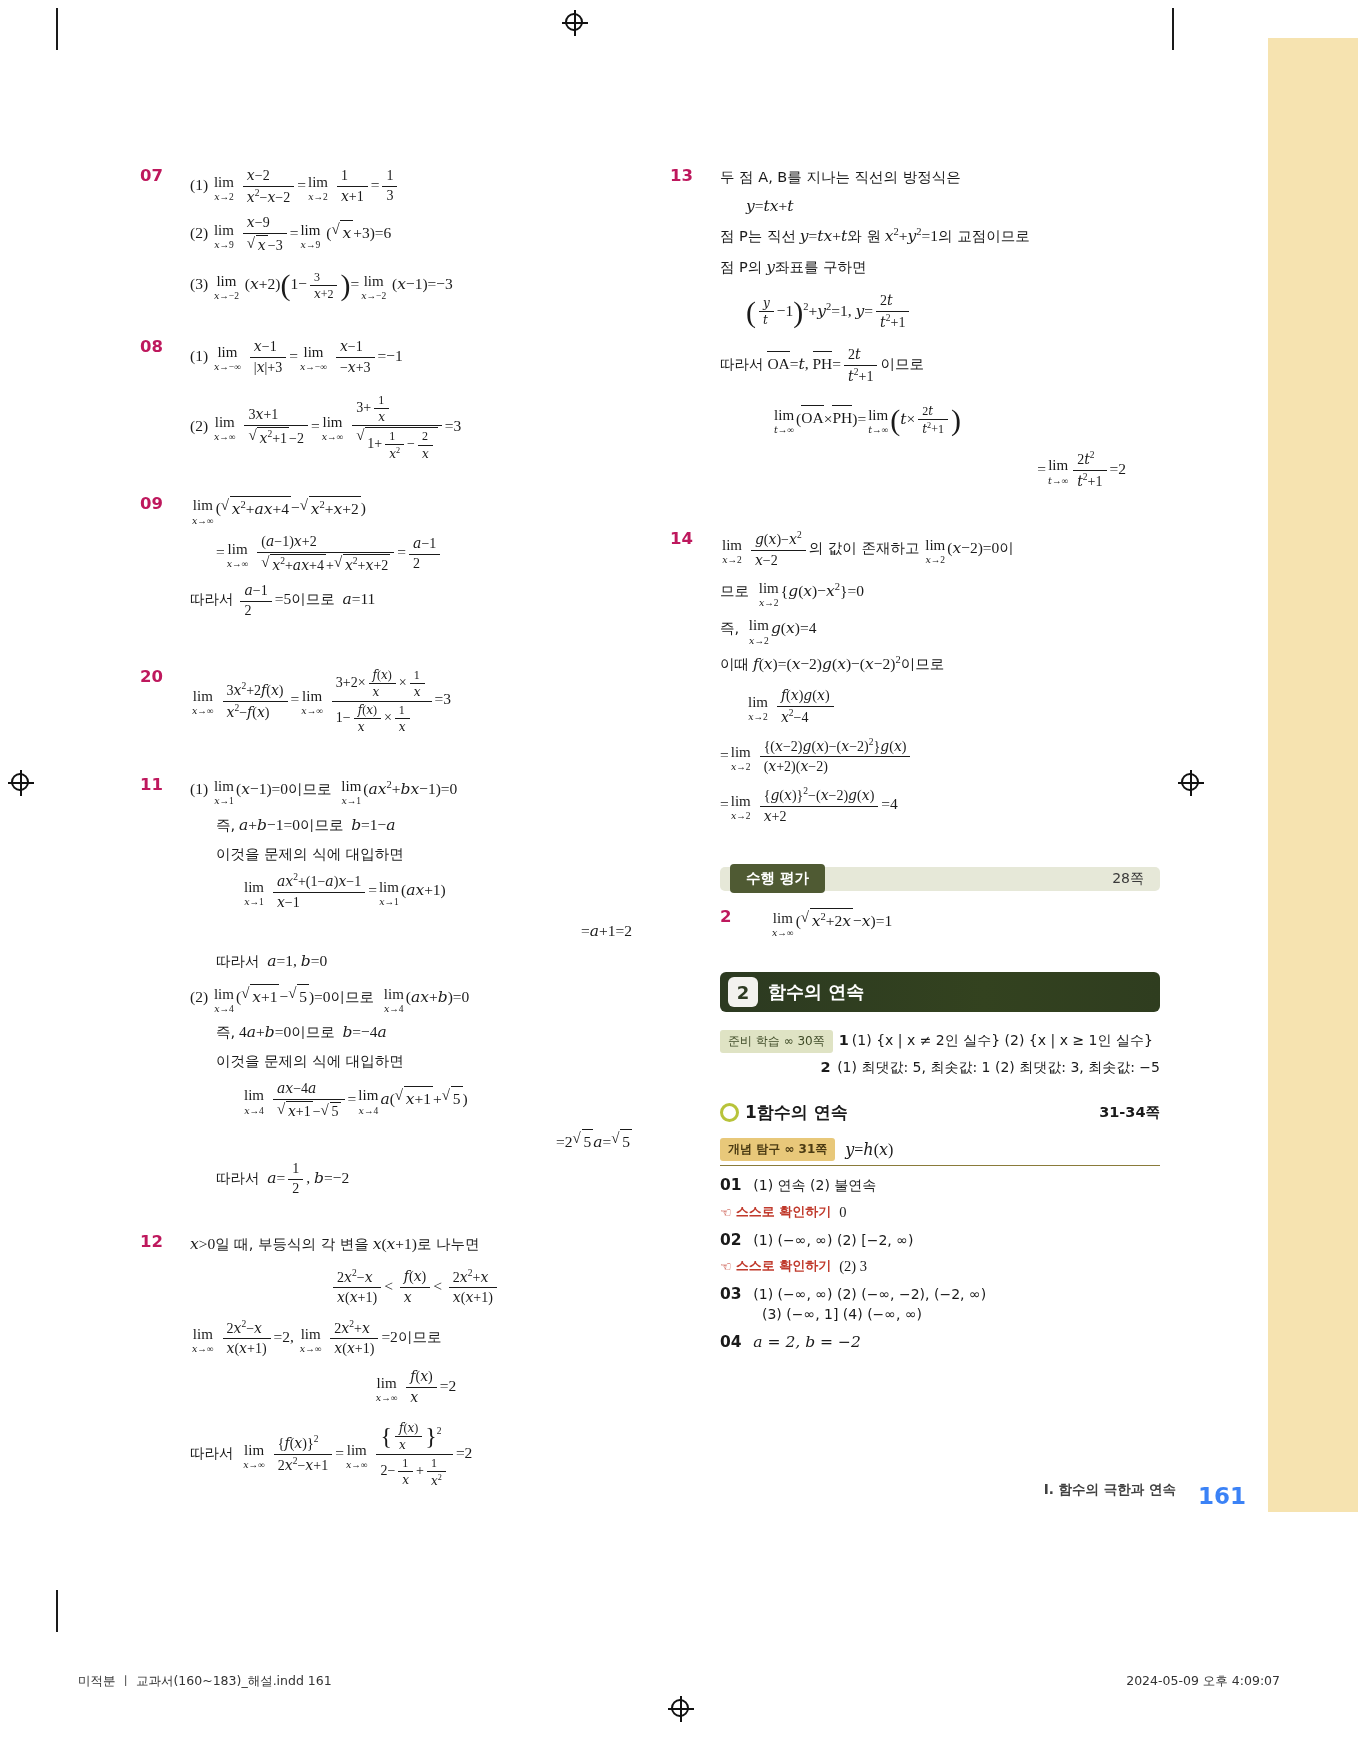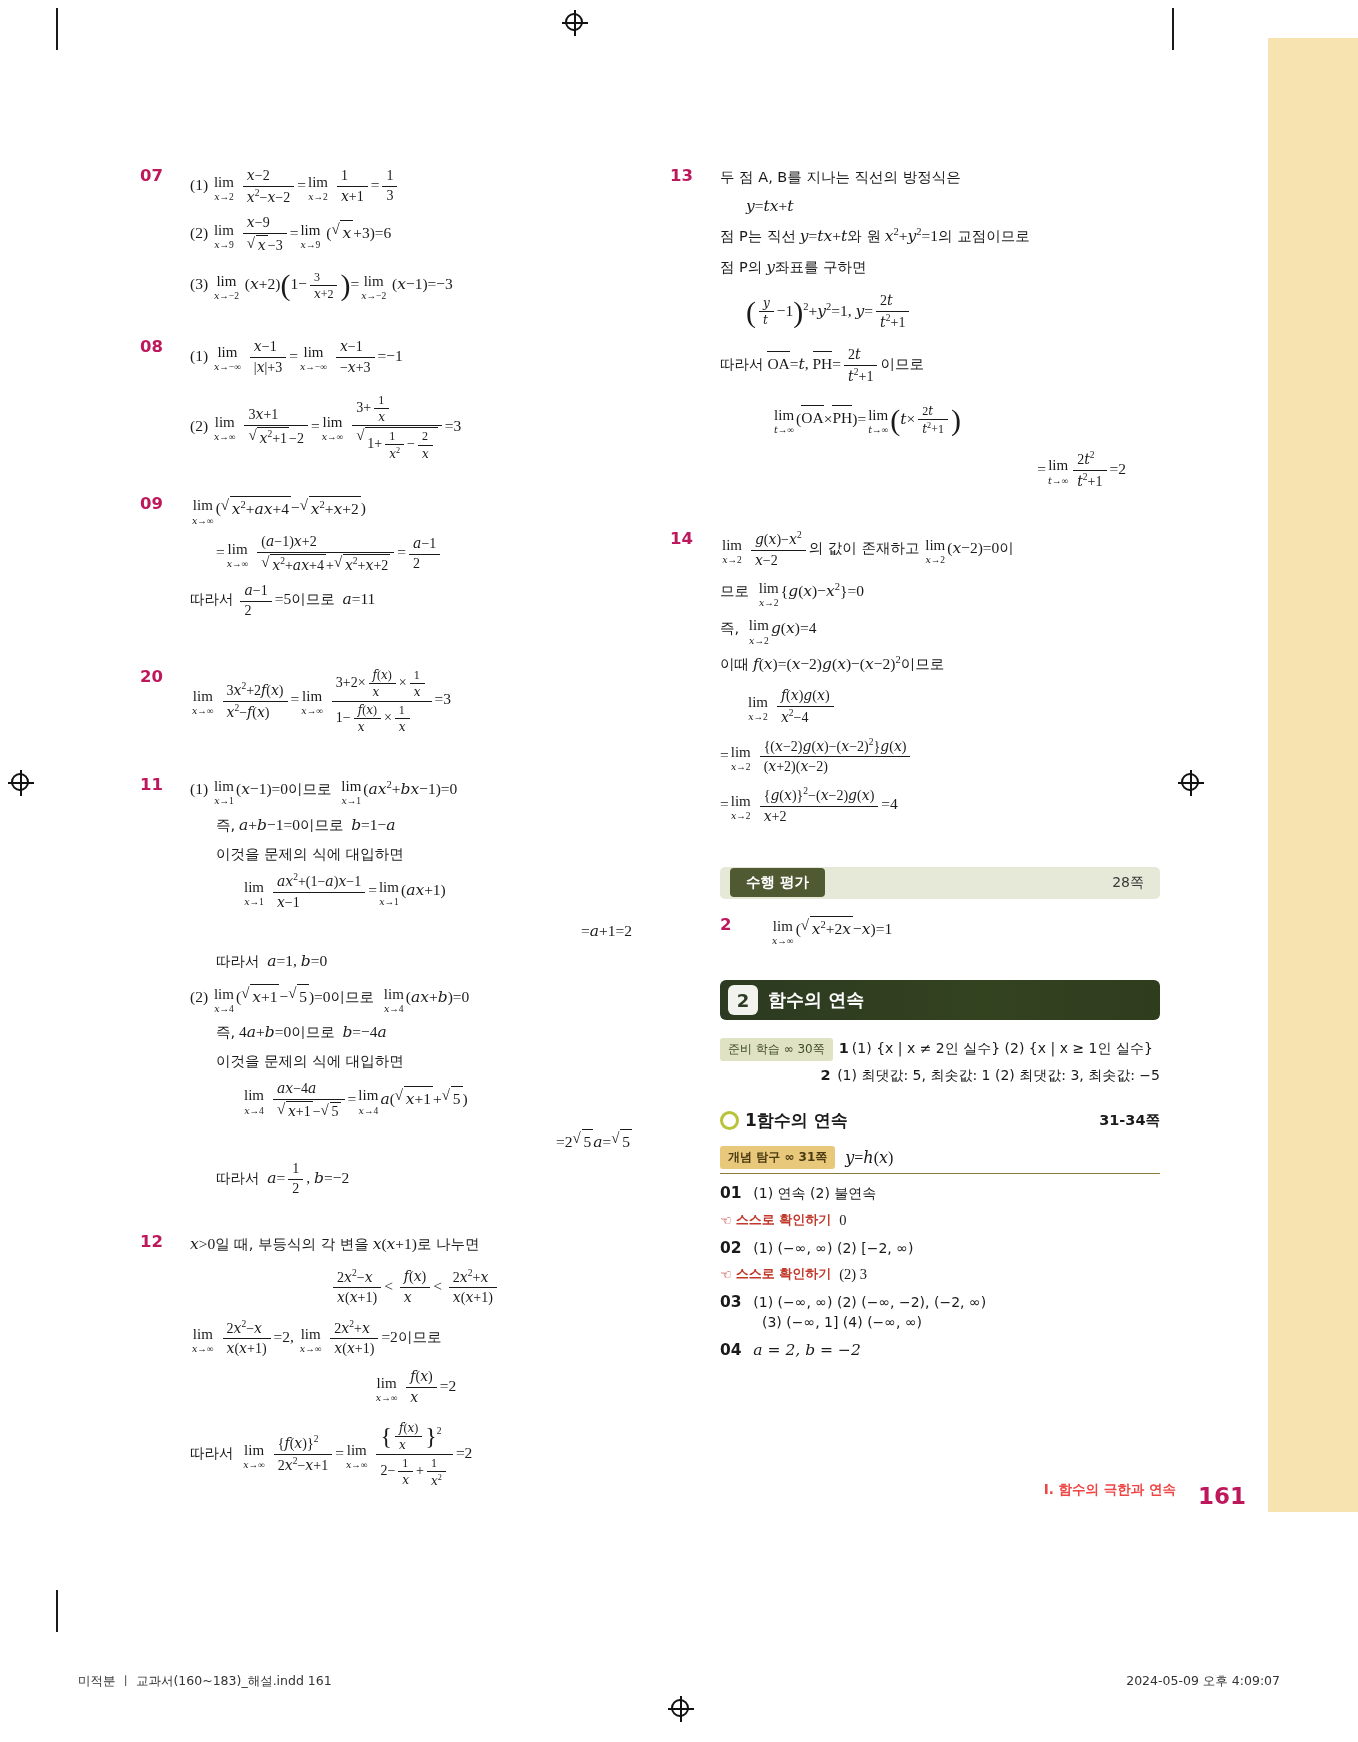--- a/index.html
+++ b/index.html
@@ -65,21 +65,21 @@
   .paren-big{font-size:30px;vertical-align:middle;font-family:"Liberation Serif",serif;}
   .brace-big{font-size:24px;vertical-align:middle;}
 
   
   .chip-perf{
     display:inline-block;background:#4f5a33;color:#ffffff;
     font-family:"DejaVu Sans", sans-serif;font-weight:bold;font-size:14.5px;
     padding:5px 16px;border-radius:4px;
   }
   .perf-bar{
-    position:relative;background:#e6e8d8;border-radius:5px;height:32px;
+    position:relative;background:#e6e8d8;border-radius:5px;height:24px;
     display:flex;align-items:center;padding:0 10px;margin-top:6px;
   }
   .perf-page{
     margin-left:auto;font-family:"DejaVu Sans", sans-serif;font-weight:normal;
     font-size:14px;color:#3a3a3a;padding-right:6px;
   }
 
   .sec-bar{
     position:relative;background:#2d3b22;border-radius:6px;height:40px;
     display:flex;align-items:center;padding-left:8px;margin-top:34px;
@@ -121,25 +121,25 @@
   .self-row{display:flex;align-items:center;margin-top:8px;font-size:14.5px;}
   .self-tag{
     color:#c0392b;font-family:"DejaVu Sans", sans-serif;font-weight:bold;font-size:13px;margin-right:8px;
     display:flex;align-items:center;
   }
   .self-ico{margin-right:4px;font-size:13px;}
 
   
   .footer-chap{
     position:absolute;right:182px;bottom:243px;
-    font-family:"DejaVu Sans", sans-serif;font-weight:bold;font-size:13.5px;color:#ef4444;
+    font-family:"DejaVu Sans", sans-serif;font-weight:bold;font-size:13.5px;color:#404040;
   }
   .footer-pageno{
     position:absolute;right:112px;bottom:233px;
-    font-family:"DejaVu Sans", sans-serif;font-weight:bold;font-size:23px;color:#be185d;
+    font-family:"DejaVu Sans", sans-serif;font-weight:bold;font-size:23px;color:#3b82f6;
   }
   .imprint{
     position:absolute;left:78px;bottom:52px;
     font-family:"DejaVu Sans", sans-serif;font-size:12.5px;color:#333;
   }
   .datestamp{
     position:absolute;right:78px;bottom:52px;
     font-family:"DejaVu Sans", sans-serif;font-size:12.5px;color:#333;
   }
   .small-ko{font-family:"DejaVu Sans", sans-serif;font-size:14px;}

